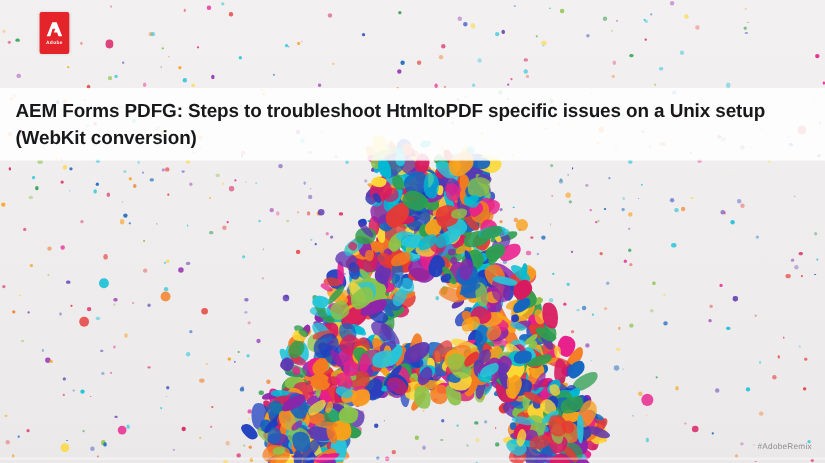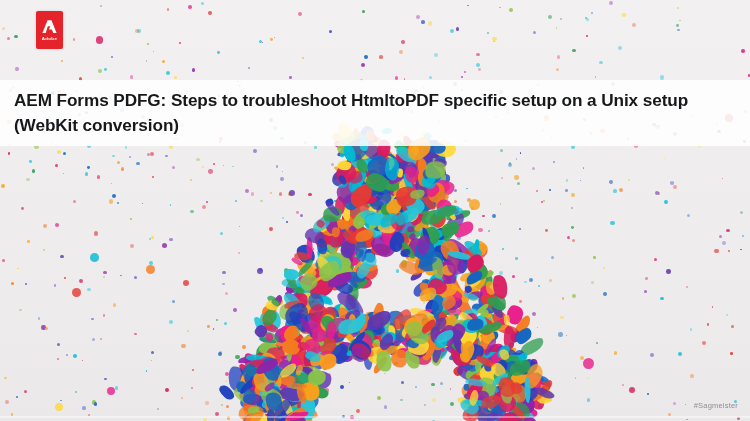--- a/index.html
+++ b/index.html
@@ -1958,24 +1958,24 @@
     </div>
 
   <div class="adobe-logo">
     <svg class="mark" viewBox="0 0 24 24">
       <path d="M2 21 L9.2 3 L14.8 3 L22 21 L17.2 21 L15.5 16.4 L11.2 16.4 L13.1 11.6 L9.6 11.6 L6.7 21 Z" fill="#ffffff"></path>
     </svg>
     <span class="wordmark">Adobe</span>
   </div>
 
   <div class="title-banner">
-    <h1 class="title-text"><span>AEM Forms PDFG: Steps to troubleshoot HtmltoPDF specific setup on a</span> <span>Unix setup (WebKit conversion)</span></h1>
+    <h1 class="title-text"><span>AEM Forms PDFG: Steps to troubleshoot HtmltoPDF specific issues on a</span> <span>Unix setup (WebKit conversion)</span></h1>
   </div>
 
   <div class="credit">
-    <span class="hashtag">#Sagmeister</span>
+    <span class="hashtag">#AdobeRemix</span>
   </div>
 
   <div class="scrub-track">
     <div class="scrub-progress" id="scrub-progress" style="width: 0%;"></div>
   </div>
 
 </div>
 
 </body></html>

